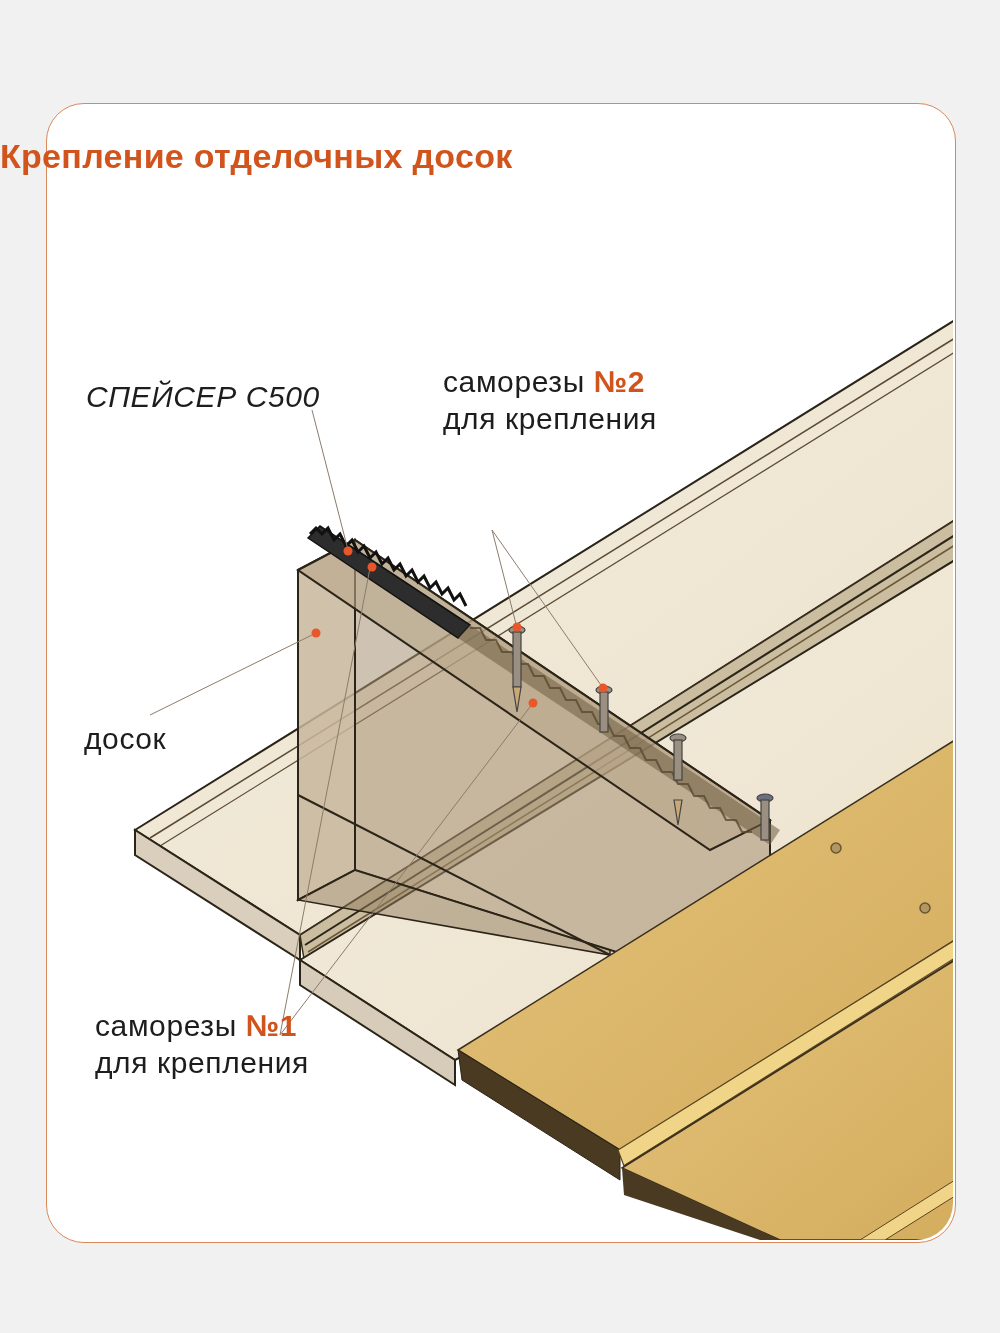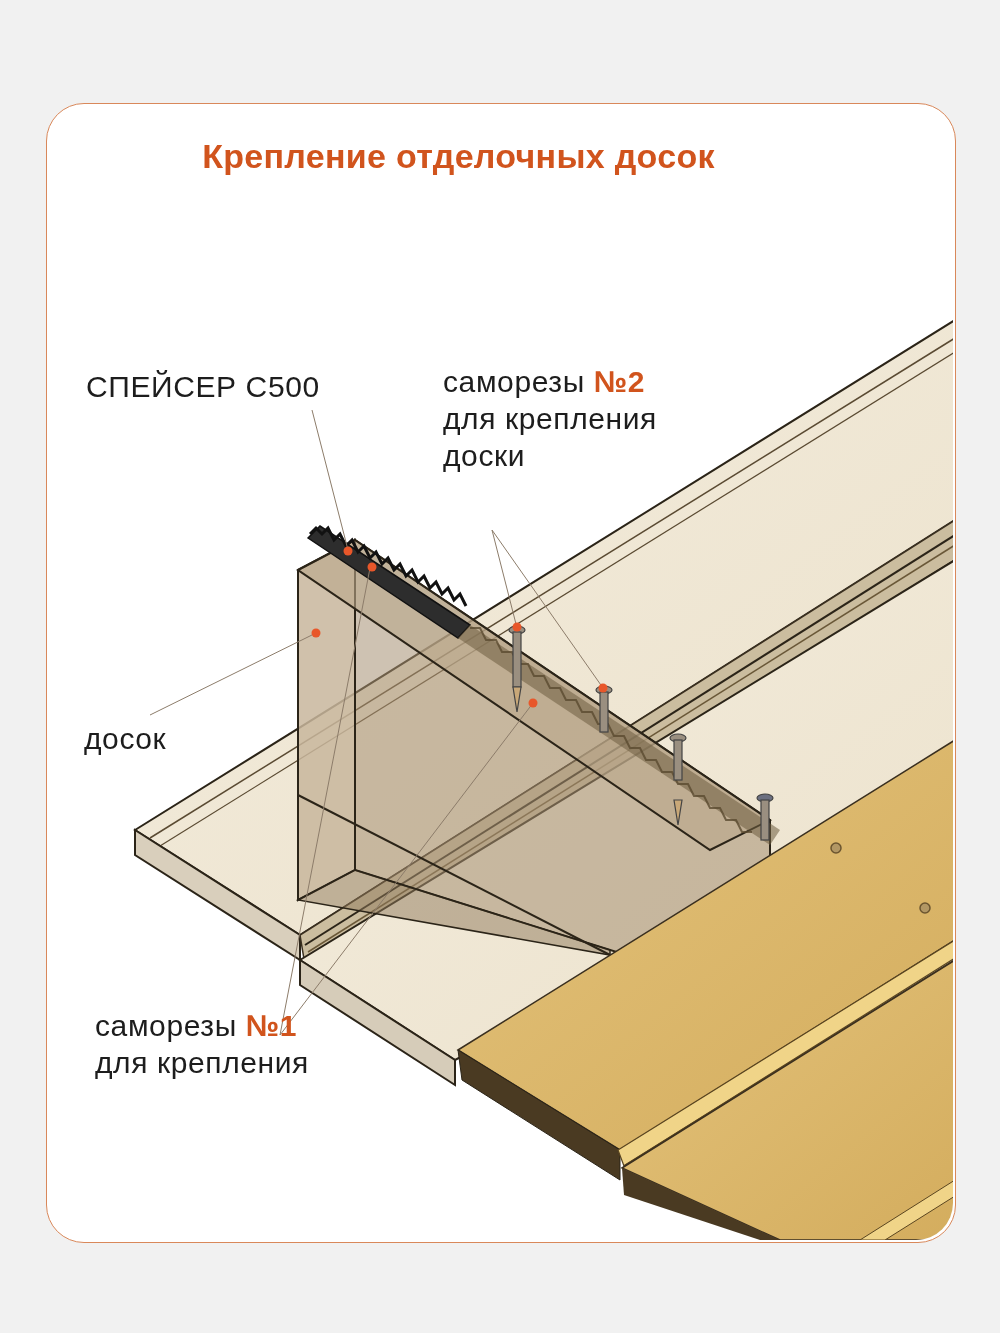--- a/index.html
+++ b/index.html
@@ -11,21 +11,21 @@
     }
     .card {
       position: absolute; left: 46px; top: 103px; width: 908px; height: 1138px;
       background: #ffffff;
       border: 1.5px solid #d9885a;
       border-radius: 38px;
       overflow: hidden;
     }
     .title {
       position: absolute; left: 0; top: 133px; width: 917px;
-      text-align: center;
+      text-align: left;
       color: #d1541d;
       font-weight: bold;
       font-size: 34px;
       line-height: 46px;
       letter-spacing: 0.3px;
     }
     .title span { display: block; }
     svg.diagram { position: absolute; left: 0; top: 0; }
     .label {
       position: absolute;
@@ -153,28 +153,27 @@
       <circle cx="348" cy="551" r="4.5"></circle>
       <circle cx="372" cy="567" r="4.5"></circle>
       <circle cx="316" cy="633" r="4.5"></circle>
       <circle cx="517" cy="627" r="4.5"></circle>
       <circle cx="603" cy="688" r="4.5"></circle>
       <circle cx="533" cy="703" r="4.5"></circle>
     </g>
   </g>
 </svg>
 
-<div class="label" style="left:86px; top:368px;">
+<div class="label" style="left:86px; top:378px;font-style:italic;">
   <span>СПЕЙСЕР С500</span>
 </div>
 
 <div class="label" style="left:443px; top:363px;">
   <span><span style="display:inline">саморезы </span><span class="accent" style="display:inline">№2</span></span>
   <span>для крепления</span>
-  <span>доски</span>
 </div>
 
 <div class="label" style="left:84px; top:720px;">
   <span>досок</span>
 </div>
 
 <div class="label" style="left:95px; top:1007px;">
   <span><span style="display:inline">саморезы </span><span class="accent" style="display:inline">№1</span></span>
   <span>для крепления</span>
 </div>

